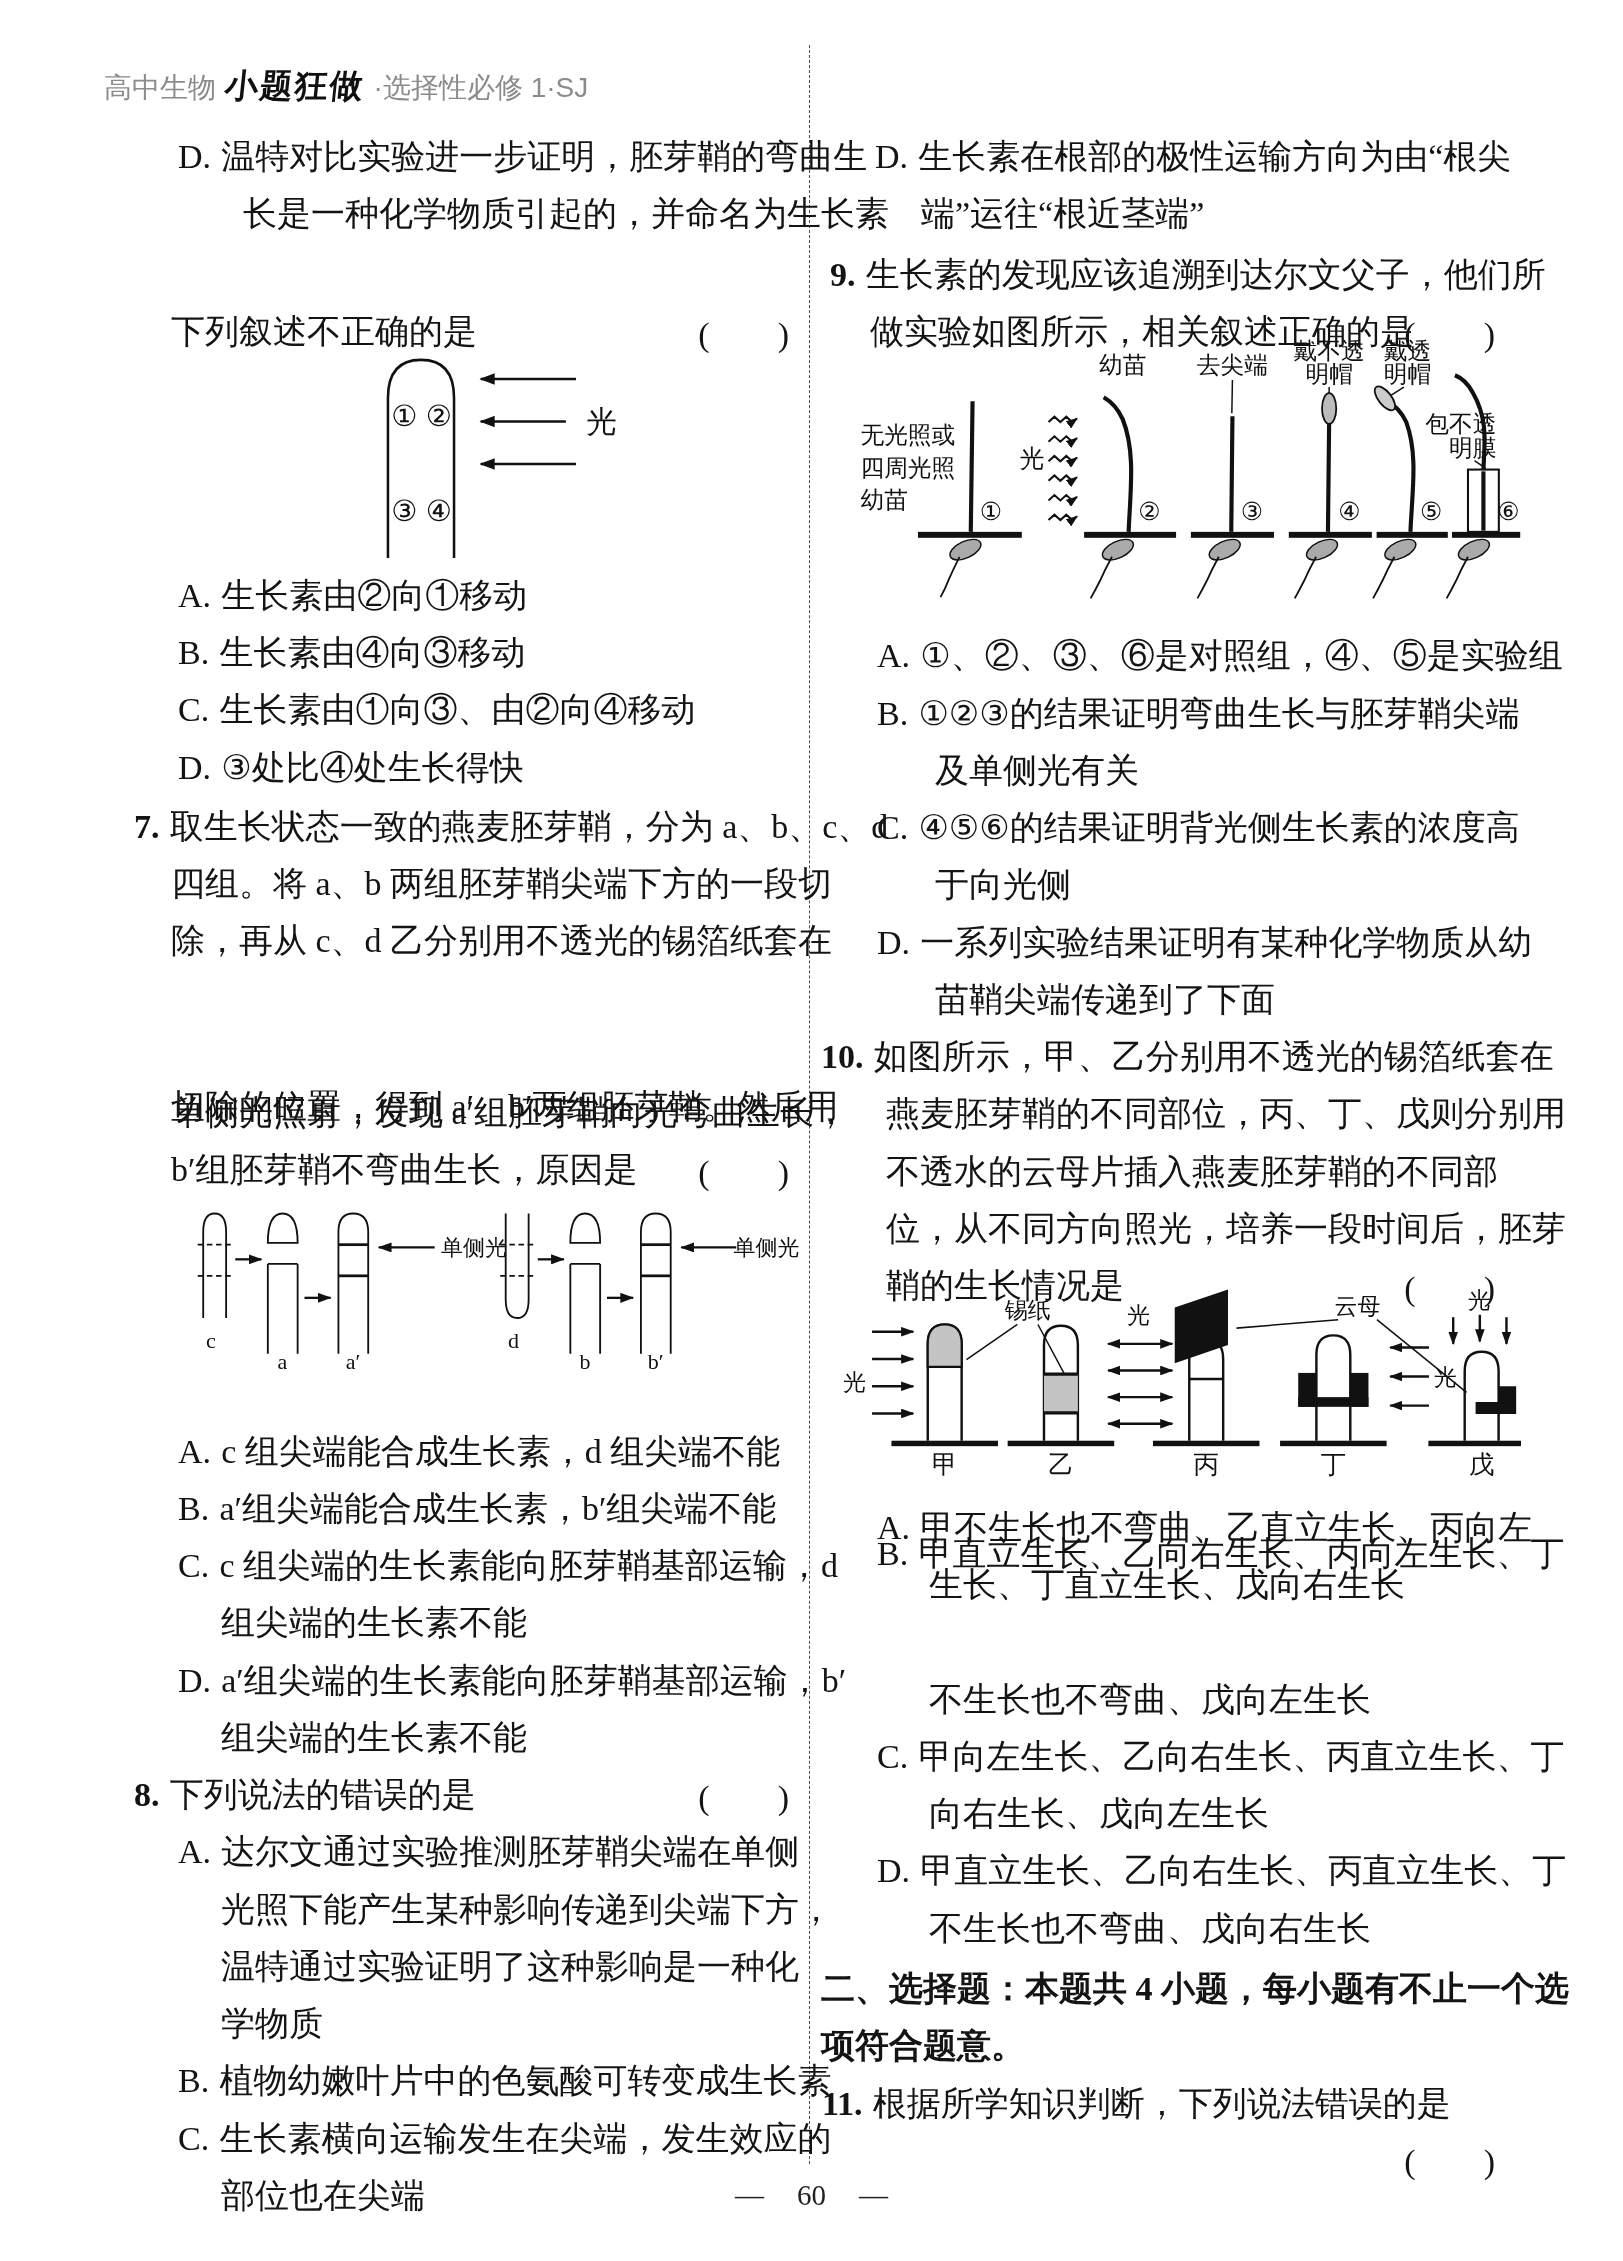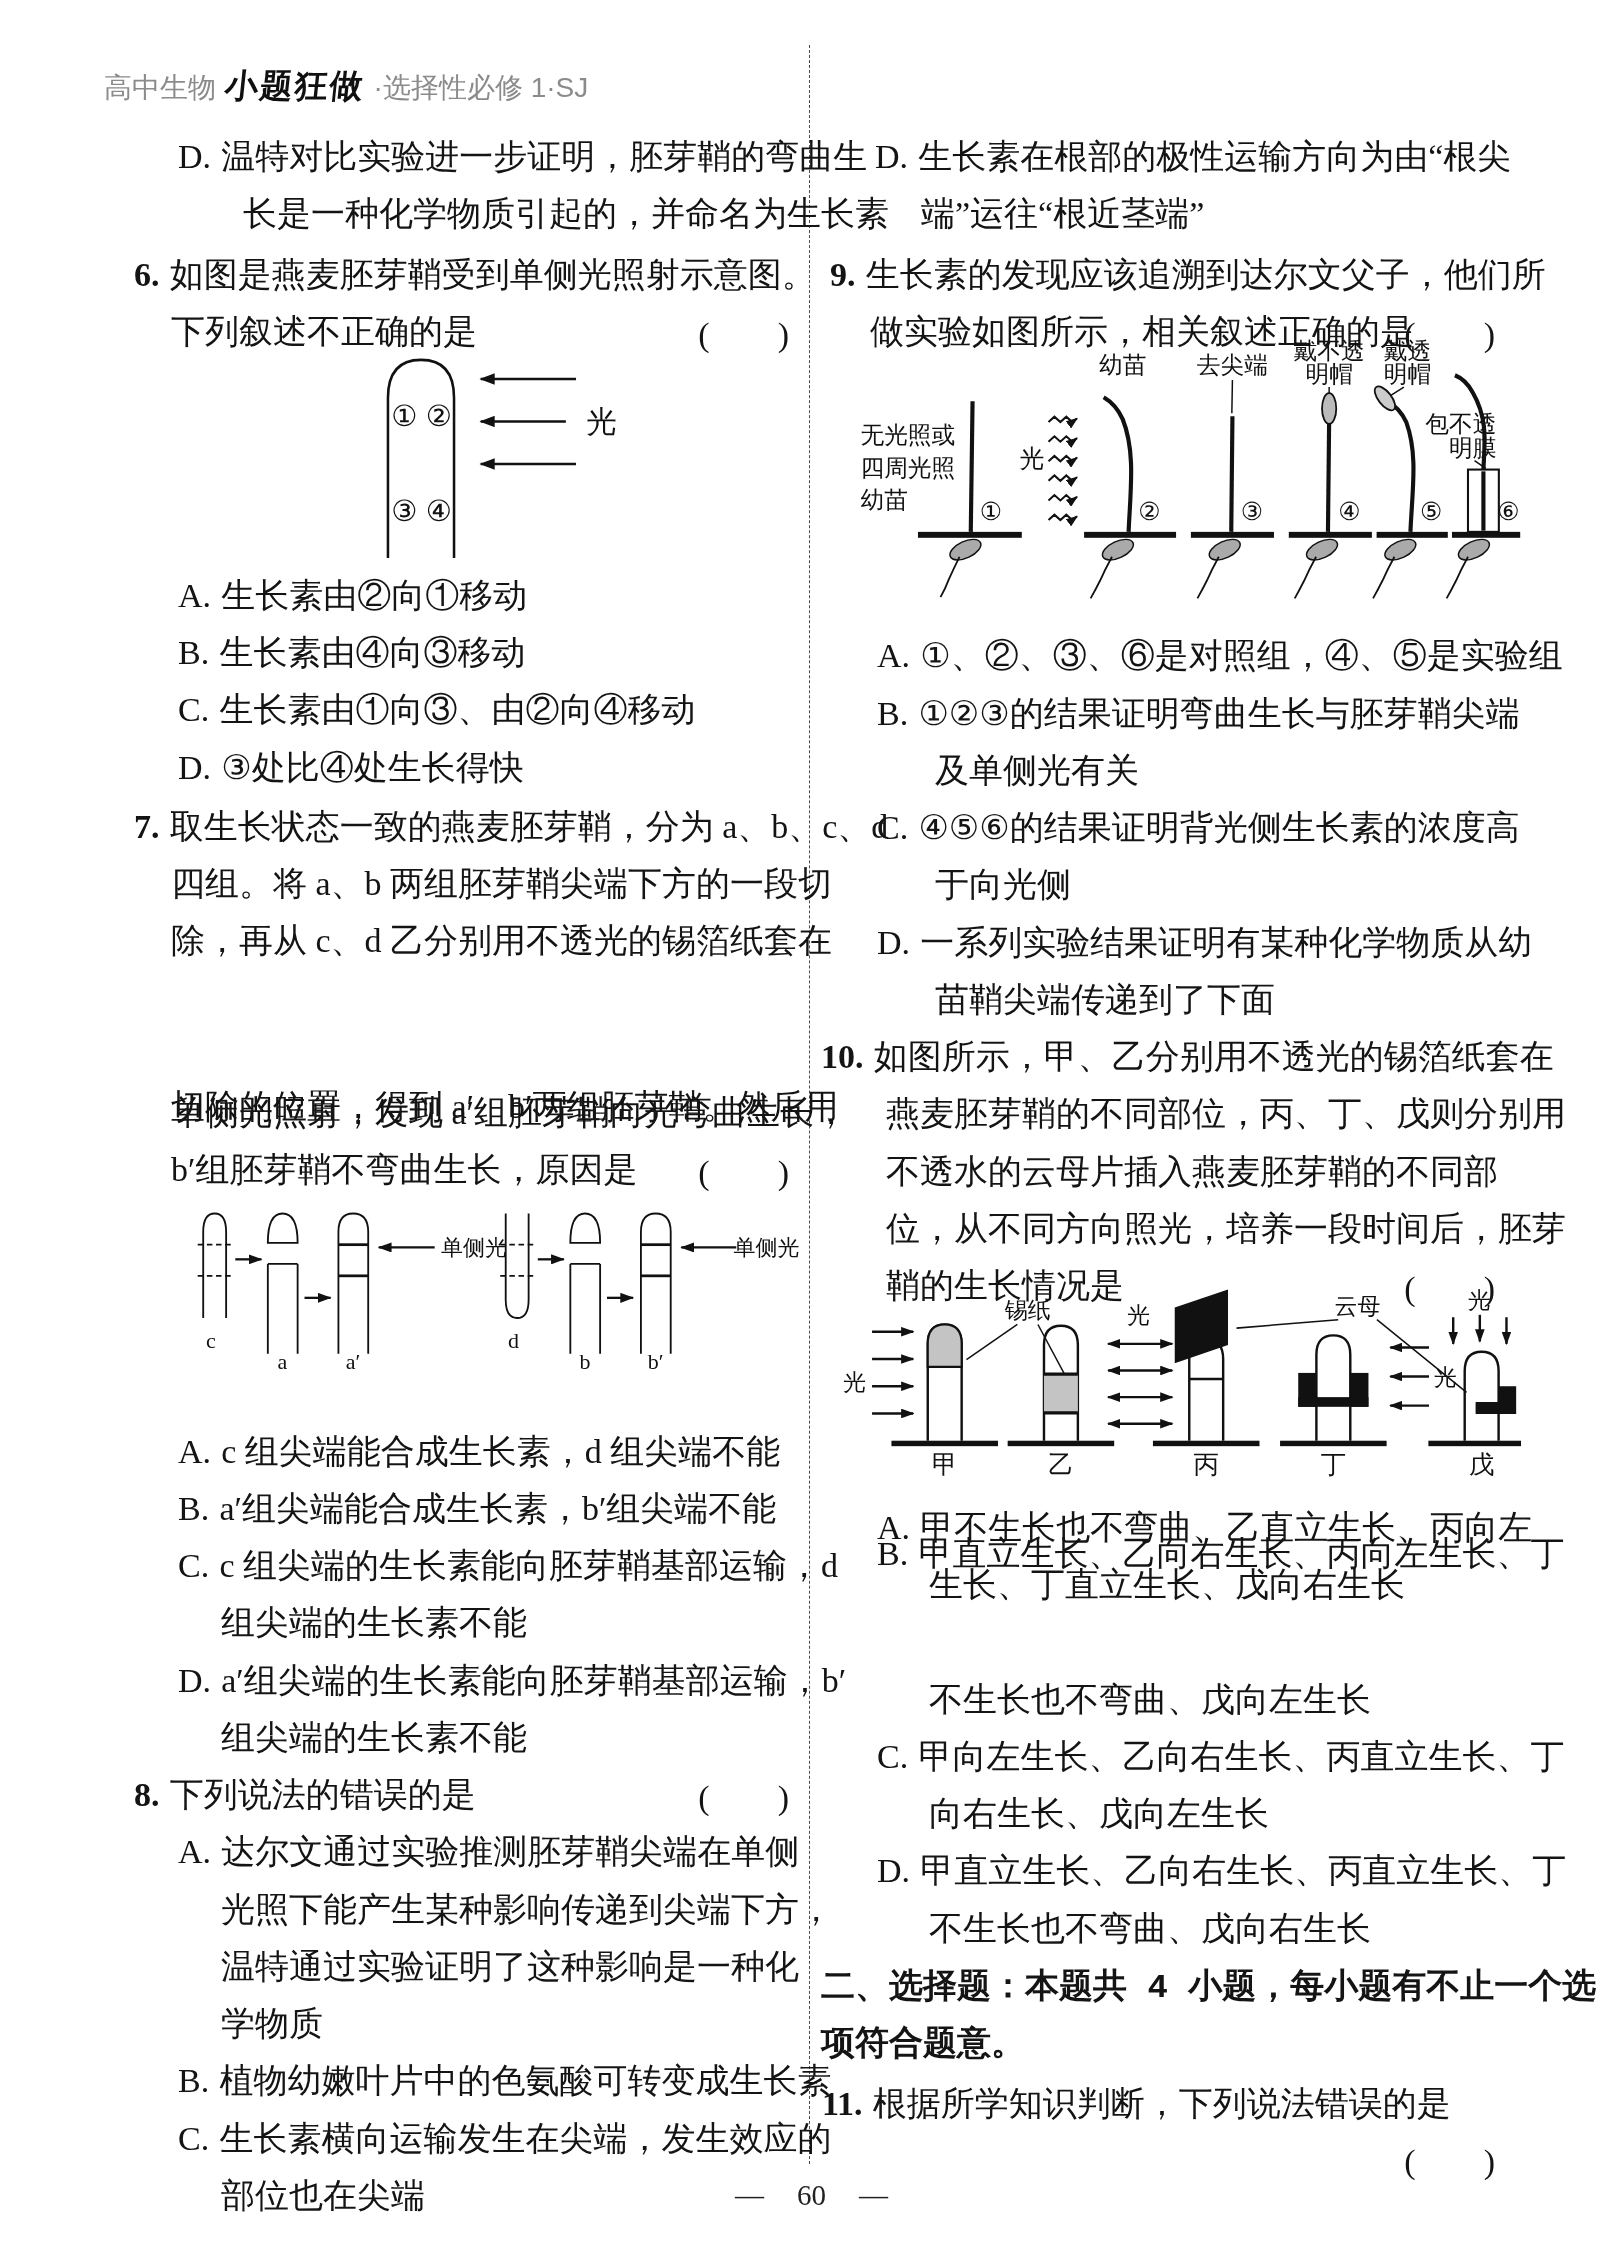--- a/index.html
+++ b/index.html
@@ -1,21 +1,21 @@
 <!DOCTYPE html>
 <html style="font-size:10.2px"><head>
 <meta charset="utf-8">
 <style>
   html,body{margin:0;padding:0;background:#e8e8e8;}
   .page{position:relative;width:1623px;height:2261px;background:#ffffff;overflow:hidden;
         font-family:"Liberation Serif","DejaVu Serif",serif;color:#141414;}
   .t{position:absolute;font-size:34px;line-height:1.15;white-space:nowrap;}
   .num{font-weight:bold;}
   .otxt{margin-left:10.2px;}
-  .bold{font-weight:bold;font-family:Liberation Mono, monospace;}
+  .bold{font-weight:bold;}
   .bracket{position:absolute;font-size:34px;width:121px;text-align:right;white-space:nowrap;}
   .hdr{position:absolute;left:104px;top:64px;font-family:"Liberation Sans","DejaVu Sans",sans-serif;
        font-size:28px;color:#8b8b8b;white-space:nowrap;}
   .hdr .logo{color:#101010;font-weight:900;font-size:33px;display:inline-block;
              transform:skewX(-6deg);letter-spacing:1.9px;margin:0 9px;}
   .divider{position:absolute;left:809px;top:45px;height:2119px;width:0;border-left:1.9px dashed #4a4a4a;}
   .footer{position:absolute;left:0;top:2179px;width:1623px;text-align:center;font-size:29px;color:#222;}
   .footer span{margin:0 16.5px;}
   svg{position:absolute;overflow:visible;}
   svg text{font-family:"Liberation Serif","DejaVu Serif",serif;fill:#111;}
@@ -28,21 +28,20 @@
 
   <div class="hdr">
     <span>高中生物</span><span class="logo">小题狂做</span><span>·选择性必修 1·SJ</span>
   </div>
 
   <div class="divider"></div>
 
   <div class="t" style="left:178px;top:137px"><span>D.</span><span class="otxt">温特对比实验进一步证明，胚芽鞘的弯曲生</span></div>
   <div class="t" style="left:243px;top:194px">长是一种化学物质引起的，并命名为生长素</div>
 
-  <div class="t" style="left:134px;top:255px"><span class="num">6.</span><span class="otxt">如图是燕麦胚芽鞘受到单侧光照射示意图。</span></div>
   <div class="t" style="left:171px;top:312px">下列叙述不正确的是</div>
   <div class="bracket" style="left:668px;top:312px">(　　)</div>
 
   <svg style="left:299px;top:347px" width="359" height="210" viewBox="0 0 565 330">
     <defs>
         <marker id="m6" markerWidth="24" markerHeight="18" refX="22" refY="9" orient="auto" markerUnits="userSpaceOnUse">
           <path d="M0,0 L24,9 L0,18 Z" fill="#111"></path>
         </marker>
       </defs>
     <path class="stroke" stroke-width="4" d="M140,332 L140,80 Q140,20 192,20 Q244,20 244,80 L244,332"></path>

